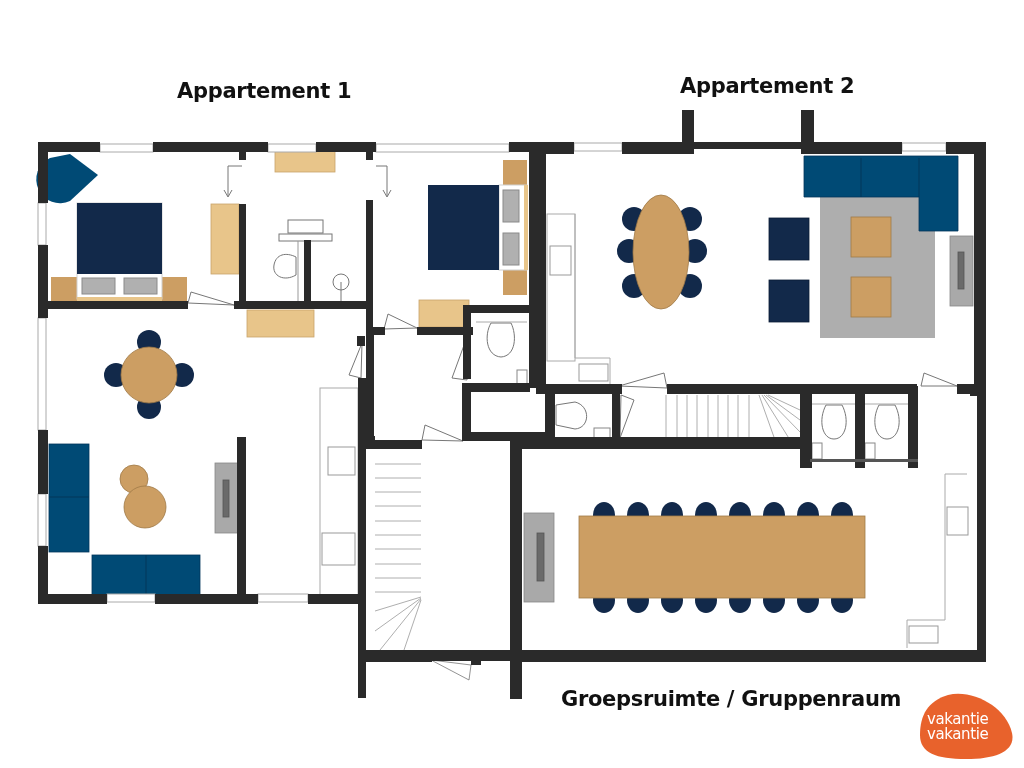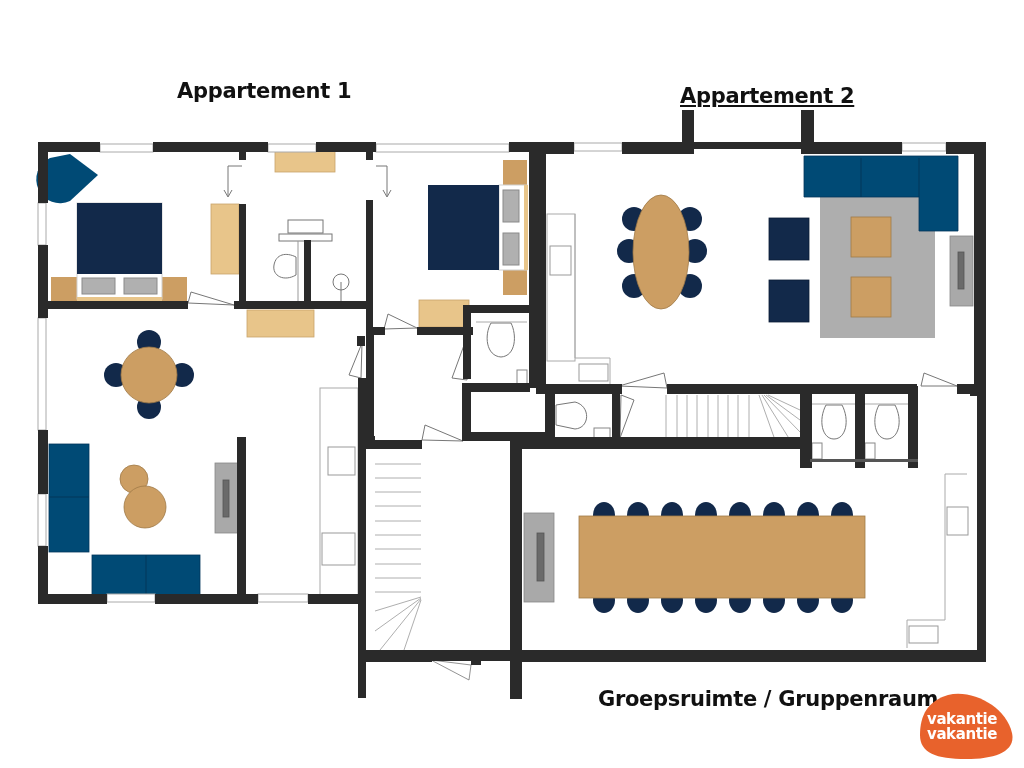--- a/index.html
+++ b/index.html
@@ -1,20 +1,20 @@
 <!DOCTYPE html>
 <html><head>
 <meta charset="utf-8">
 <style>
   html, body { margin: 0; padding: 0; background: #ffffff; }
   body { width: 1024px; height: 768px; position: relative; overflow: hidden; font-family: "DejaVu Sans", sans-serif; }
   .title { position: absolute; font-weight: bold; font-size: 21px; color: #111111; font-family: "DejaVu Sans", sans-serif; letter-spacing: -0.3px; white-space: nowrap; }
   #plan { position: absolute; left: 0; top: 0; }
   .logo { position: absolute; left: 918px; top: 693px; width: 96px; height: 68px; }
-  .logo-text { position: absolute; left: 927px; top: 712px; color: #ffffff; font-weight: bold; font-size: 15px; line-height: 15px; font-family: "DejaVu Sans", sans-serif; letter-spacing: -0.4px; }
+  .logo-text { position: absolute; left: 927px; top: 712px; color: #ffffff; font-weight: normal; font-size: 15px; line-height: 15px; font-family: "DejaVu Sans", sans-serif; letter-spacing: -0.4px; }
 </style>
 </head>
 <body>
 
 <svg id="plan" width="1024" height="768" viewBox="0 0 1024 768" xmlns="http://www.w3.org/2000/svg">
 
   <g stroke-linejoin="miter">
 
     <g>
       <path d="M 50 158 A 22 22 0 1 0 70 201 L 98 175 L 70 154 Z" fill="#004a75"></path>
@@ -273,22 +273,22 @@
 
     <rect x="510" y="650" width="476" height="12"></rect>
 
     <rect x="362" y="650" width="70" height="12"></rect>
     <rect x="422" y="650" width="100" height="11"></rect>
     <rect x="471" y="660" width="10" height="5"></rect>
   </g>
 </svg>
 
 <div class="title" style="left:177px; top:66px;margin-top:13px;">Appartement 1</div>
-<div class="title" style="left:680px; top:84px;text-decoration:underline;">Appartement 2</div>
-<div class="title" style="left:561px; top:687px;margin-left:37px;">Groepsruimte / Gruppenraum</div>
+<div class="title" style="left:680px; top:74px;">Appartement 2</div>
+<div class="title" style="left:561px; top:687px;">Groepsruimte / Gruppenraum</div>
 
 <svg class="logo" viewBox="0 0 96 68" xmlns="http://www.w3.org/2000/svg">
   <path d="M 30 2 C 55 -4 88 14 94 40 C 98 58 78 66 48 66 C 18 66 2 60 2 42 C 2 22 10 8 30 2 Z" fill="#E8622C"></path>
 </svg>
 <div class="logo-text">
   <div>vakantie</div>
   <div>vakantie</div>
 </div>
 
 </body></html>

